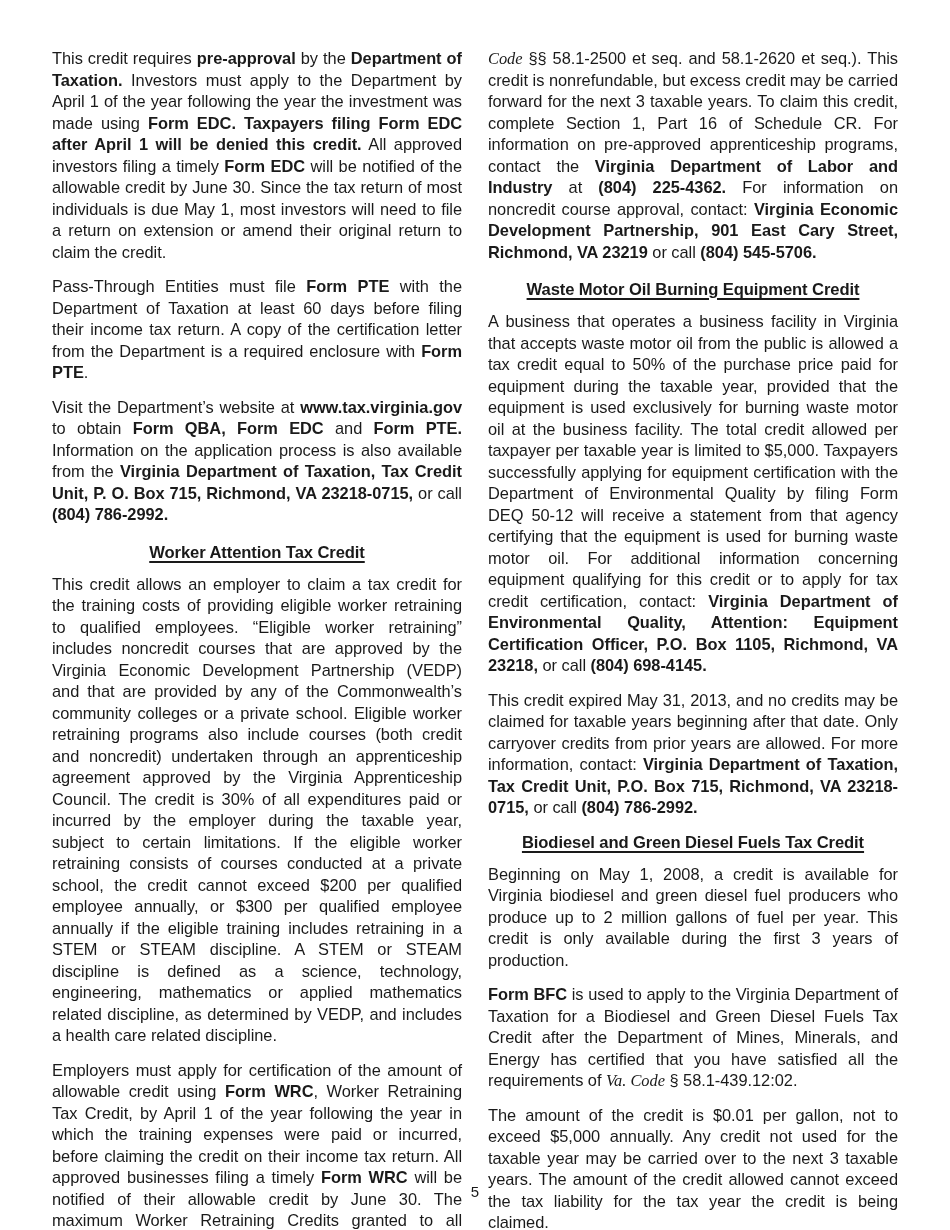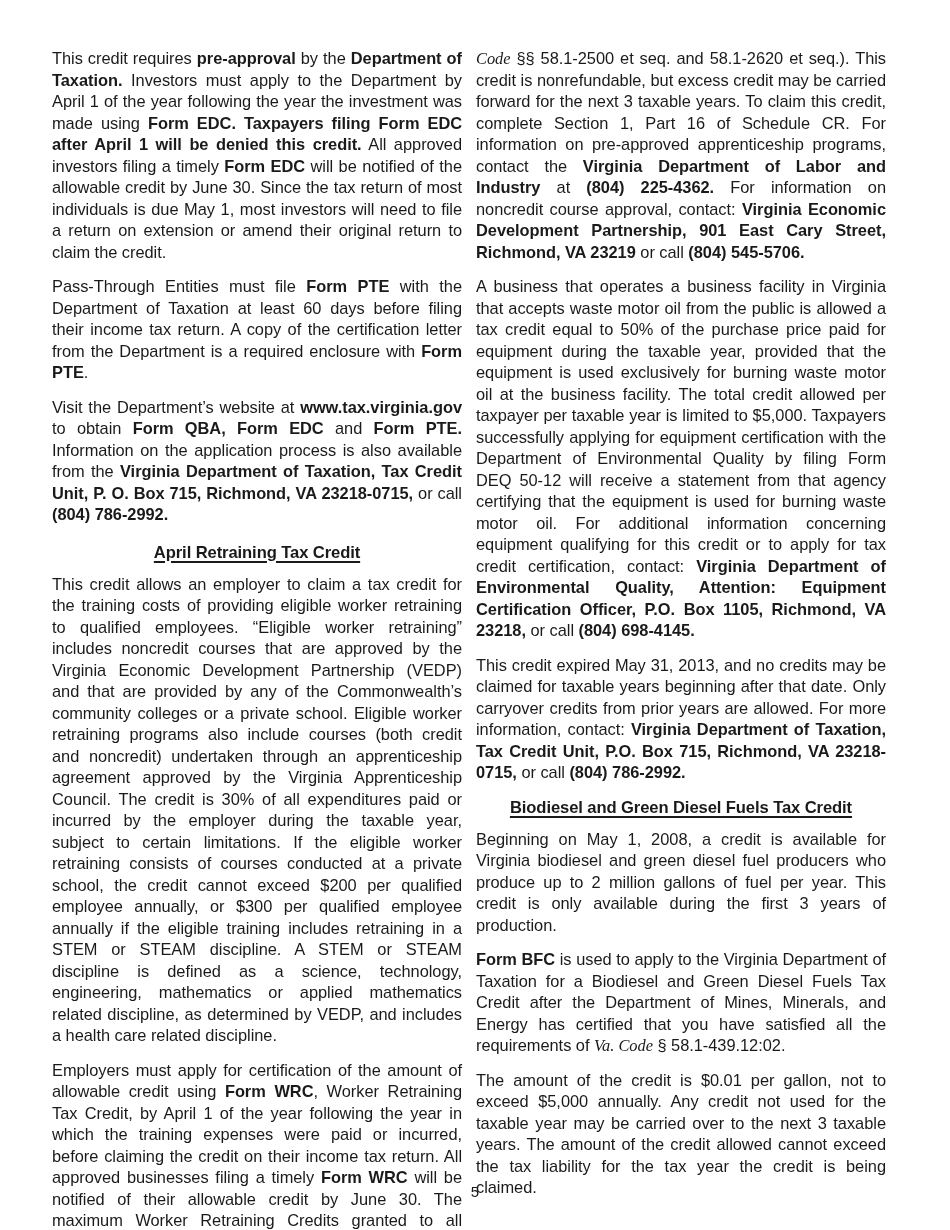--- a/index.html
+++ b/index.html
@@ -21,21 +21,21 @@
     top: 0;
     width: 950px;
     height: 1230px;
     box-sizing: border-box;
     padding: 48px 52px 0 52px;
   }
   .columns {
     display: flex;
     flex-direction: row;
     align-items: flex-start;
-    gap: 14px;
+    gap: 26px;
     height: 1120px;
   }
   .col {
     width: 410px;
     flex: 0 0 410px;
   }
   p.body {
     margin: 0 0 13px 0;
     font-size: 16.4px;
     line-height: 21.5px;
@@ -78,28 +78,29 @@
 <body>
 
 <div class="page">
   <div class="columns">
 
     <div class="col">
       <p class="body"><span>This credit requires </span><b>pre-approval</b><span> by the </span><b>Department of Taxation.</b><span> Investors must apply to the Department by April 1 of the year following the year the investment was made using </span><b>Form EDC. Taxpayers filing Form EDC after April 1 will be denied this credit.</b><span> All approved investors filing a timely </span><b>Form EDC</b><span> will be notified of the allowable credit by June 30. Since the tax return of most individuals is due May 1, most investors will need to file a return on extension or amend their original return to claim the credit.</span></p>
       <p class="body"><span>Pass-Through Entities must file </span><b>Form PTE</b><span> with the Department  of Taxation at least 60 days before filing their income tax return.  A copy of the certification letter from the Department is a required enclosure with </span><b>Form PTE</b><span>.</span></p>
       <p class="body"><span>Visit the Department’s website at </span><b>www.tax.virginia.gov</b><span> to obtain </span><b>Form QBA, Form EDC</b><span> and </span><b>Form PTE.</b><span> Information on the application process is also available from the </span><b>Virginia Department of Taxation, Tax Credit Unit, P. O. Box 715, Richmond, VA 23218-0715,</b><span> or call </span><b>(804) 786-2992.</b></p>
 
-      <h2 class="section-head">April Retraining Tax Credit </h2>
+      <h2 class="section-head">Worker Attention Tax Credit </h2>
       <p class="body"><span>This credit allows an employer to claim a tax credit for the training costs of providing eligible worker retraining to qualified employees. “Eligible worker retraining” includes noncredit courses that are approved by the Virginia Economic Development Partnership (VEDP) and that are provided by any of the Commonwealth’s community colleges or a private school. Eligible worker retraining programs also include courses (both credit and noncredit) undertaken through an apprenticeship agreement approved by the Virginia Apprenticeship Council. The credit is 30% of all expenditures paid or incurred by the employer during the taxable year, subject to certain limitations. If the eligible worker retraining consists of courses conducted at a private school, the credit cannot exceed $200 per qualified employee annually, or $300 per qualified employee annually if the eligible training includes retraining in a STEM or STEAM discipline. A STEM or STEAM discipline is defined as a science, technology, engineering, mathematics or applied mathematics related discipline, as determined by VEDP, and includes a health care related discipline.</span></p>
       <p class="body last"><span>Employers must apply for certification of the amount of allowable credit using </span><b>Form WRC</b><span>, Worker Retraining Tax Credit, by April 1 of the year following the year in which the training expenses were paid or incurred, before claiming the credit on their income tax return. All approved businesses filing a timely </span><b>Form WRC</b><span> will be notified of their allowable credit by June 30. The maximum Worker Retraining Credits granted to all employers is limited to $2,500,000 annually. If the total credits approved exceed this amount, each will be prorated. The credit is allowable against individual income tax, fiduciary income tax, corporation income tax and the bank franchise tax. The credit is also allowable against taxes imposed upon insurance companies and utility companies (under </span></p>
     </div>
 
     <div class="col">
       <p class="body"><i>Code</i><span> §§ 58.1-2500 et seq. and 58.1-2620 et seq.). This credit is nonrefundable, but excess credit may be carried forward for the next 3 taxable years. To claim this credit, complete Section 1, Part 16 of Schedule CR. For information on pre-approved apprenticeship programs, contact the </span><b>Virginia Department of Labor and Industry</b><span> at </span><b>(804) 225-4362.</b><span> For information on noncredit course approval, contact: </span><b>Virginia Economic Development Partnership, 901 East Cary Street, Richmond, VA 23219</b><span> or call </span><b>(804) 545-5706.</b></p>
 
+      <h2 class="section-head">Waste Motor Oil Burning Equipment Credit </h2>
       <p class="body"><span>A business that operates a business facility in Virginia that accepts waste motor oil from the public is allowed a tax credit equal to 50% of the purchase price paid for equipment during the taxable year, provided that the equipment is used exclusively for burning waste motor oil at the business facility. The total credit allowed per taxpayer per taxable year is limited to $5,000. Taxpayers successfully applying for equipment certification with the Department of Environmental Quality by filing Form DEQ 50-12 will receive a statement from that agency certifying that the equipment is used for burning waste motor oil. For additional information concerning equipment qualifying for this credit or to apply for tax credit certification, contact: </span><b>Virginia Department of Environmental Quality, Attention: Equipment Certification Officer, P.O. Box 1105, Richmond, VA 23218,</b><span> or call </span><b>(804) 698-4145.</b></p>
 
       <p class="body"><span>This credit expired May 31, 2013, and no credits may be claimed for taxable years beginning after that date. Only carryover credits from prior years are allowed. For more information, contact: </span><b>Virginia Department of Taxation, Tax Credit Unit, P.O. Box 715, Richmond, VA 23218-0715,</b><span> or call </span><b>(804) 786-2992.</b></p>
 
       <h2 class="section-head tight">Biodiesel and Green Diesel Fuels Tax Credit</h2>
       <p class="body"><span>Beginning on May 1, 2008, a credit is available for Virginia biodiesel and green diesel fuel producers who produce up to 2 million gallons of fuel per year. This credit is only available during the first 3 years of production.</span></p>
       <p class="body"><b>Form BFC</b><span> is used to apply to the Virginia Department of Taxation for a Biodiesel and Green Diesel Fuels Tax Credit after the Department of Mines, Minerals, and Energy has certified that you have satisfied all the requirements of </span><i>Va. Code</i><span> § 58.1-439.12:02.</span></p>
       <p class="body"><span>The amount of the credit is $0.01 per gallon, not to exceed $5,000 annually. Any credit not used for the taxable year may be carried over to the next 3 taxable years. The amount of the credit allowed cannot exceed the tax liability for the tax year the credit is being claimed.</span></p>
 
     </div>

